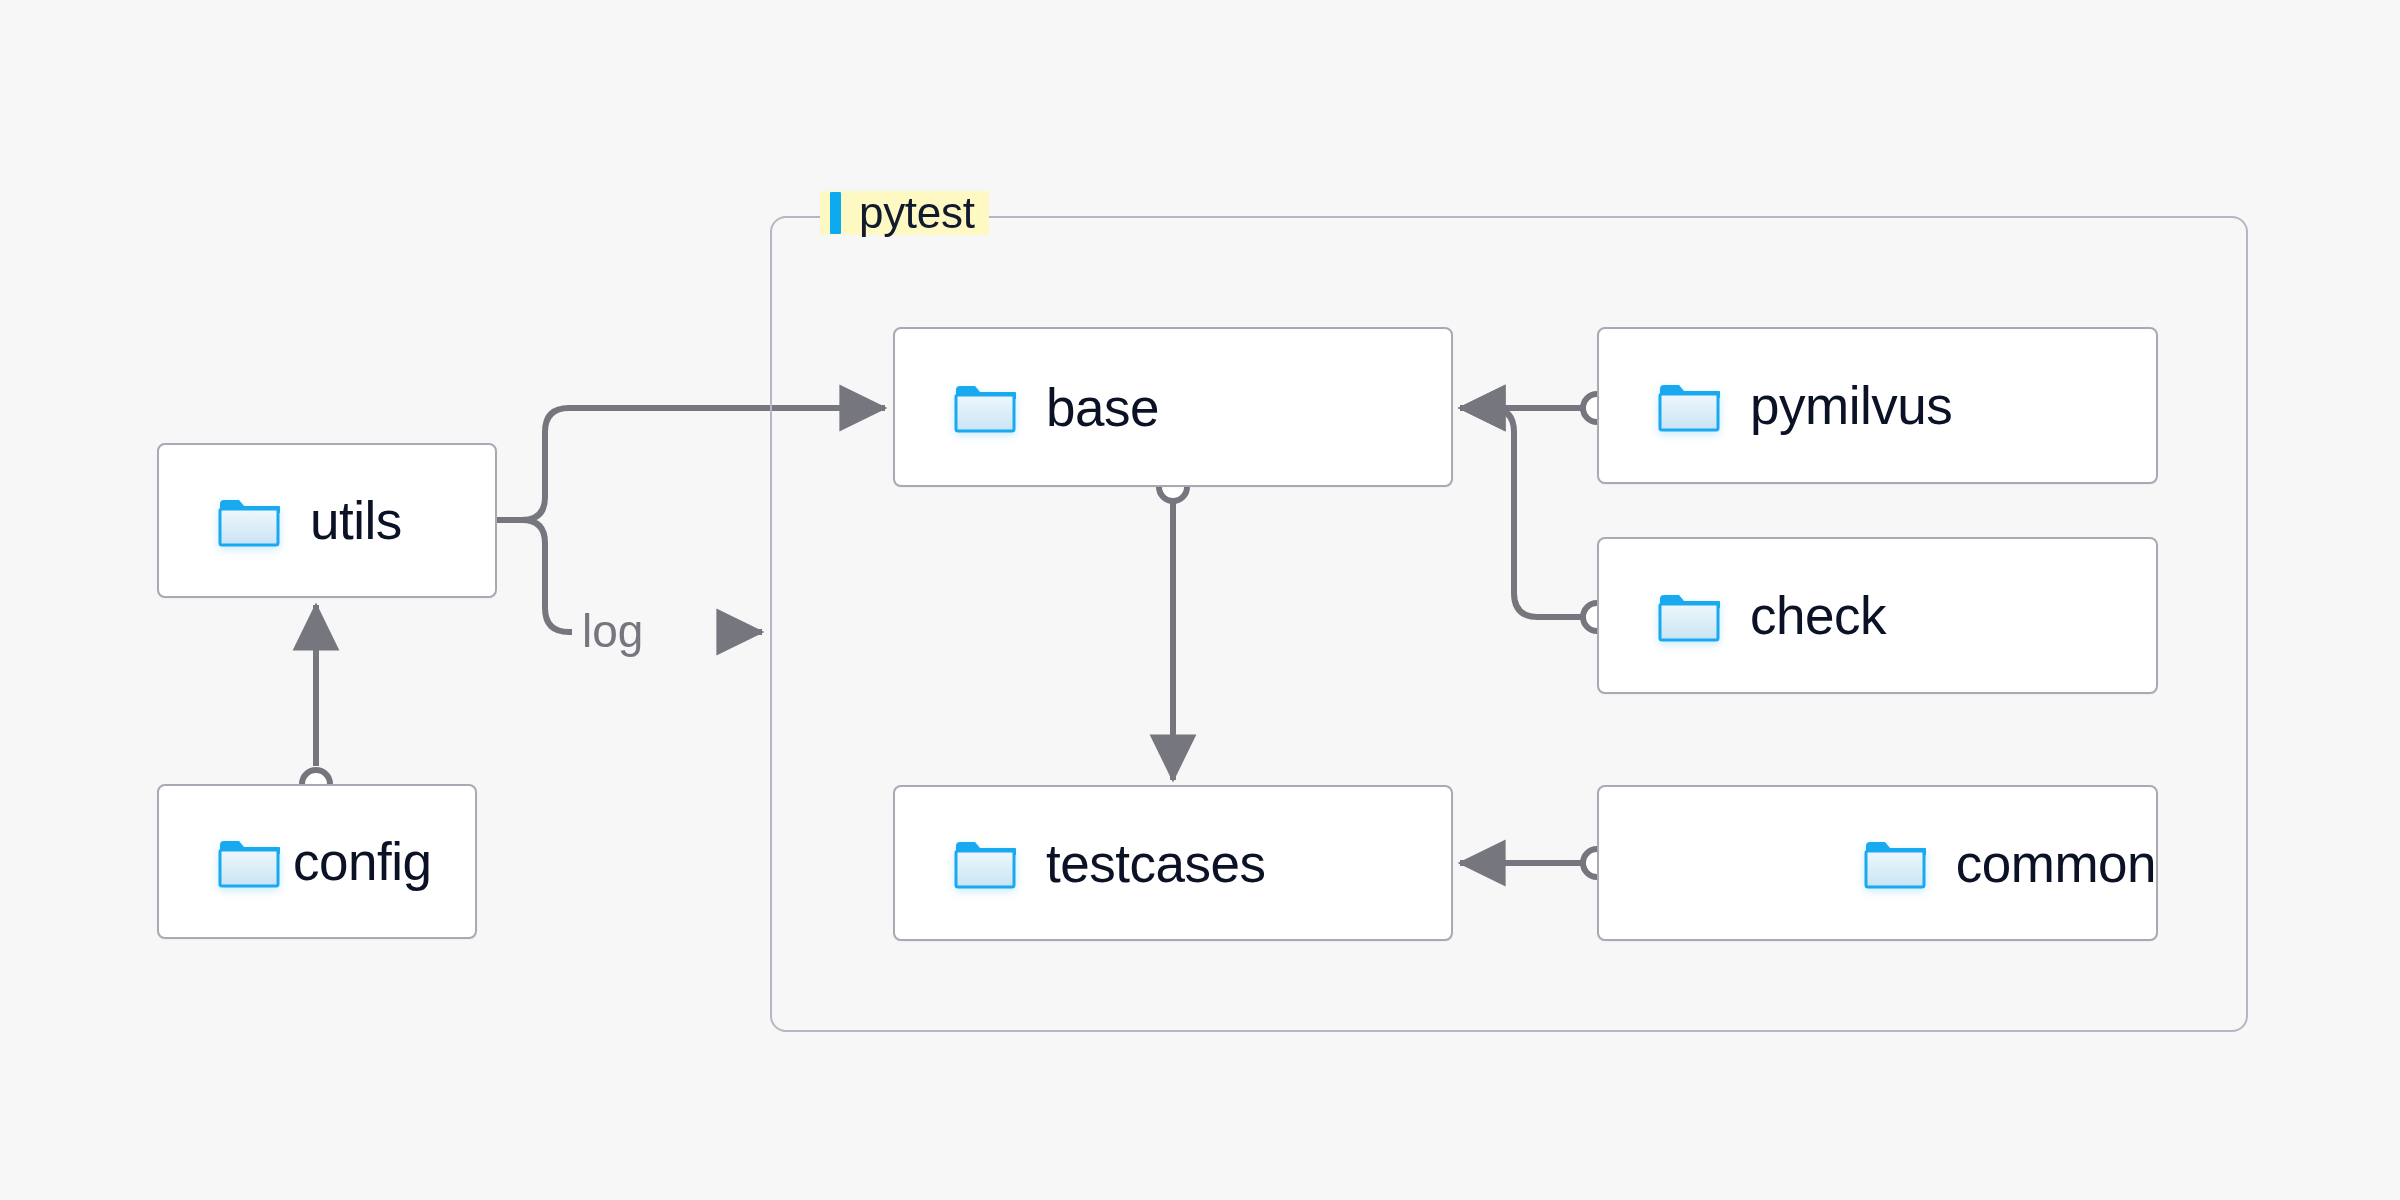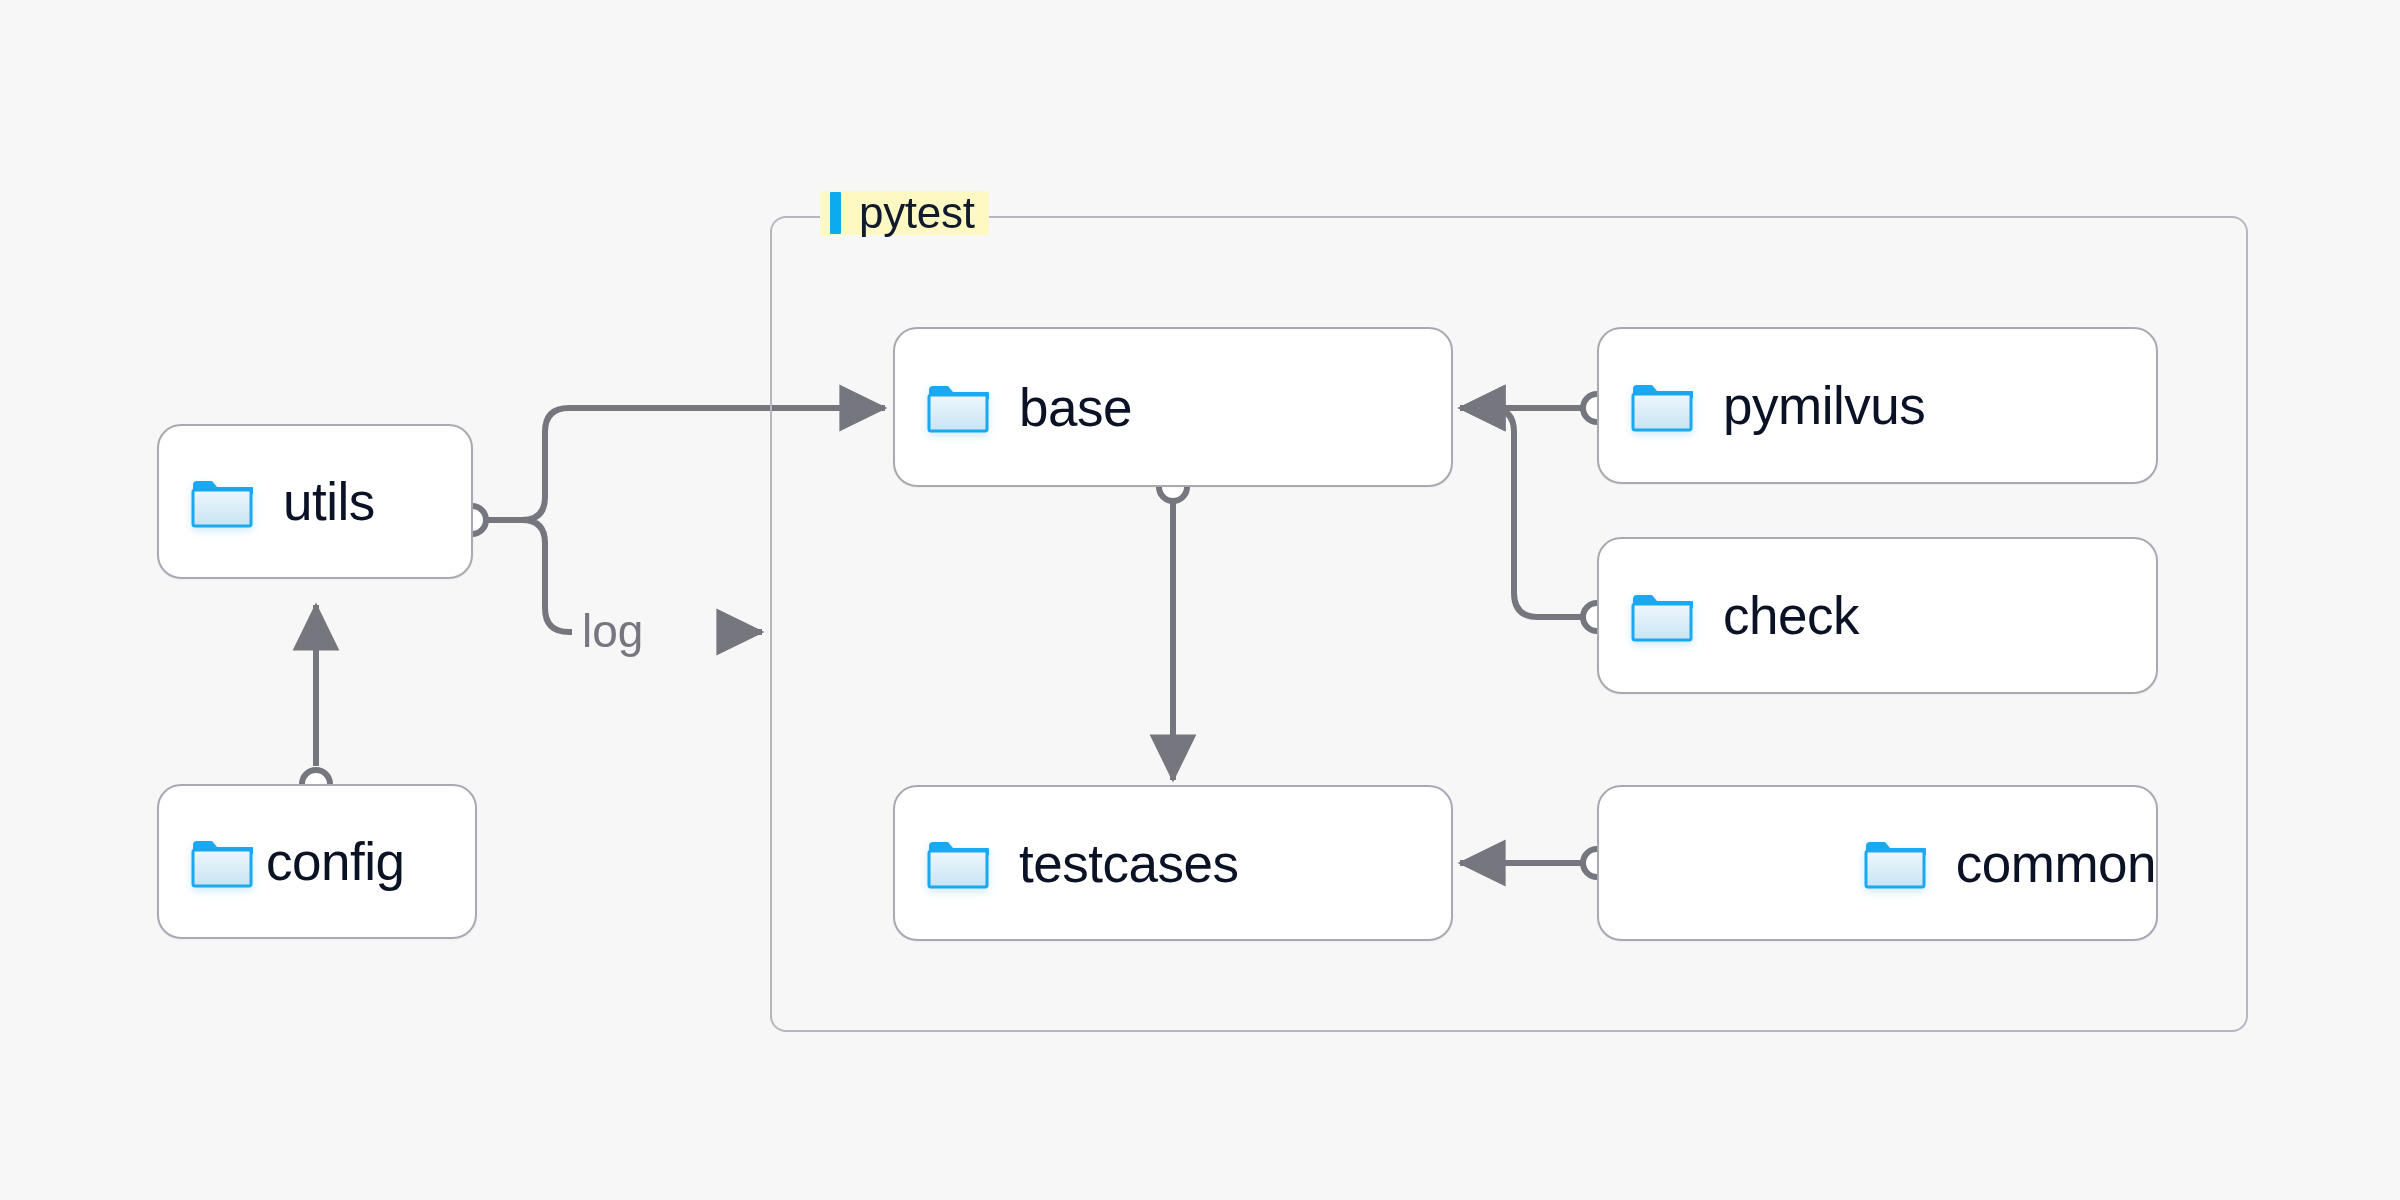--- a/index.html
+++ b/index.html
@@ -20,24 +20,24 @@
     inset: 0;
     width: 2400px;
     height: 1200px;
     pointer-events: none;
   }
   .node {
     position: absolute;
     box-sizing: border-box;
     background: #ffffff;
     border: 2px solid #a9a9b4;
-    border-radius: 24px;
+    border-radius: 8px;
     display: flex;
     align-items: center;
-    padding-left: 32px;
+    padding-left: 59px;
     gap: 30px;
     box-shadow: 0 1px 2px rgba(16, 24, 40, 0.04);
     z-index: 3;
   }
   .node-label {
     font-size: 53px;
     font-weight: 400;
     color: #0b1226;
     letter-spacing: -0.5px;
     white-space: nowrap;
@@ -139,21 +139,21 @@
 
   <div class="group-box" style="left:770px; top:216px; width:1478px; height:816px;"></div>
 
   <div class="group-title-wrap" style="left:820px; top:191px;">
     <span class="group-accent-bar"></span>
     <span class="group-title-text">pytest</span>
   </div>
 
   <div class="edge-label" style="left:572px; top:608px;">log</div>
 
-  <div class="node" style="left:157px; top:424px; width:316px; height:155px;">
+  <div class="node" style="left:157px; top:443px; width:340px; height:155px;">
     <svg class="folder-icon" viewBox="0 0 62 52">
       <path d="M2 9 a4 4 0 0 1 4-4 h15 l5 6 h34 a4 4 0 0 1 4 4 v3 H2 z" fill="#19a9f0"></path>
       <rect x="2" y="14" width="58" height="36" rx="2" fill="url(#folderGrad)" stroke="#19a9f0" stroke-width="3"></rect>
     </svg>
     <span class="node-label">utils</span>
   </div>
 
   <div class="node" style="left:157px; top:784px; width:320px; height:155px;gap:13px;">
     <svg class="folder-icon" viewBox="0 0 62 52">
       <path d="M2 9 a4 4 0 0 1 4-4 h15 l5 6 h34 a4 4 0 0 1 4 4 v3 H2 z" fill="#19a9f0"></path>

